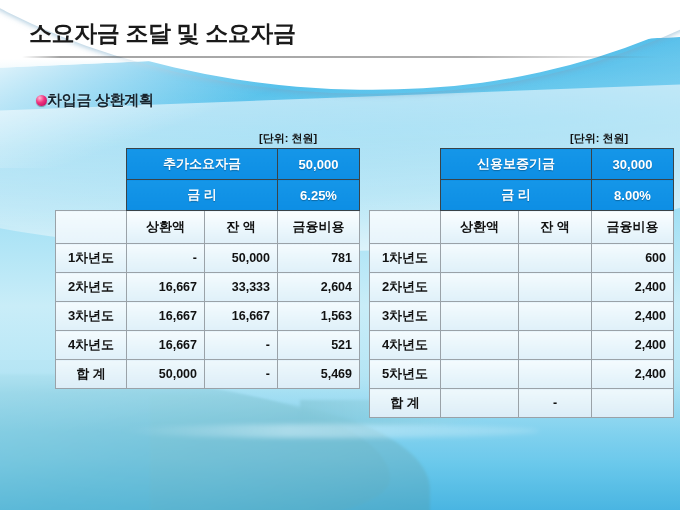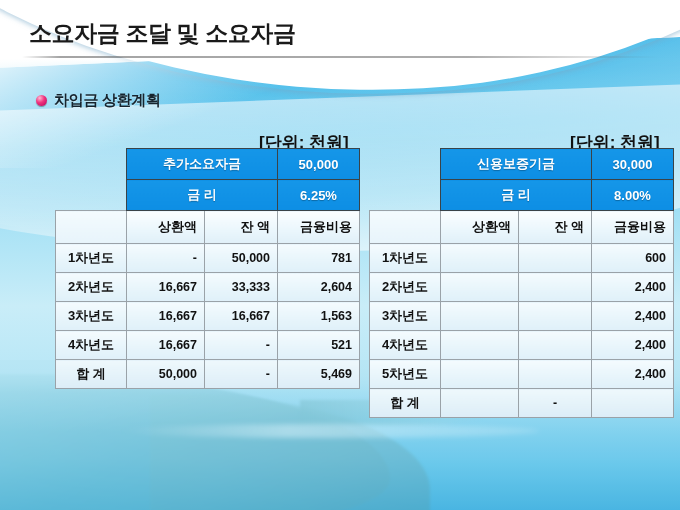--- a/index.html
+++ b/index.html
@@ -164,42 +164,41 @@
     width: 636px; height: 2px;
     background: linear-gradient(90deg, rgba(110,110,110,0.0) 0%, rgba(90,90,90,0.55) 6%, rgba(90,90,90,0.5) 70%, rgba(110,110,110,0.0) 100%);
   }
 
   
   .subhead {
     position: absolute;
     left: 36px; top: 91px;
     display: flex;
     align-items: center;
-    gap: 7px;
   }
   .bullet {
     width: 11px; height: 11px;
     border-radius: 50%;
     background: radial-gradient(circle at 34% 28%, #ffb8d4 0%, #f0357f 42%, #b4005a 100%);
     box-shadow: 0 1px 1px rgba(0,0,0,0.35);
     flex: 0 0 auto;
   }
   .subhead-text {
     font-size: 15px;
     font-weight: bold;
     color: #16242e;
     letter-spacing: -0.3px;
     white-space: nowrap;
     text-shadow: 0 1px 0 rgba(255,255,255,0.45);
   }
 
   
   .unit {
     position: absolute;
-    font-size: 17px;
+    font-size: 11px;
     font-weight: bold;
     color: #111111;
     white-space: nowrap;
   }
   .unit-left  { left: 259px; top: 131px; }
   .unit-right { left: 570px; top: 131px; }
 
   
   .tbl-wrap { position: absolute; padding-left: 28px; }
   .tbl-left  { left: 27px;  top: 148px; width: 304px; }
@@ -230,21 +229,21 @@
     text-shadow: 0 1px 1px rgba(0,0,0,0.28);
   }
   table.grid td.blue.spacer {
     background: transparent;
     border: none;
   }
   table.grid td.empty-corner {
     background: linear-gradient(180deg, #f4fbfe 0%, #e7f4fb 100%);
   }
   table.grid td.colhead {
-    text-align: right;
+    text-align: center;
     background: linear-gradient(180deg, #fbfeff 0%, #eaf6fc 60%, #e0f0f8 100%);
     height: 32px;
     font-size: 13px;
   }
   table.grid td.rowhead {
     text-align: center;
     font-size: 13px;
   }
   table.grid td.num { text-align: right; }
   table.grid td.ctr { text-align: center; }

